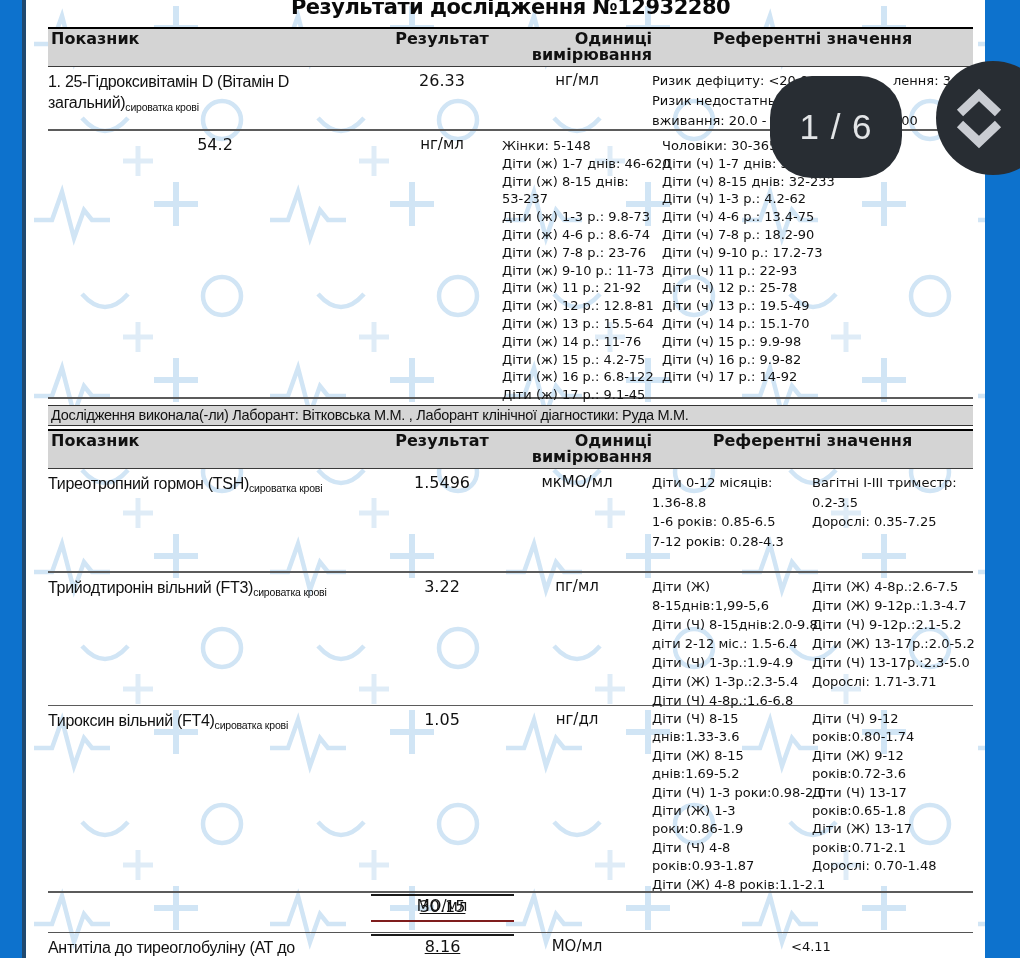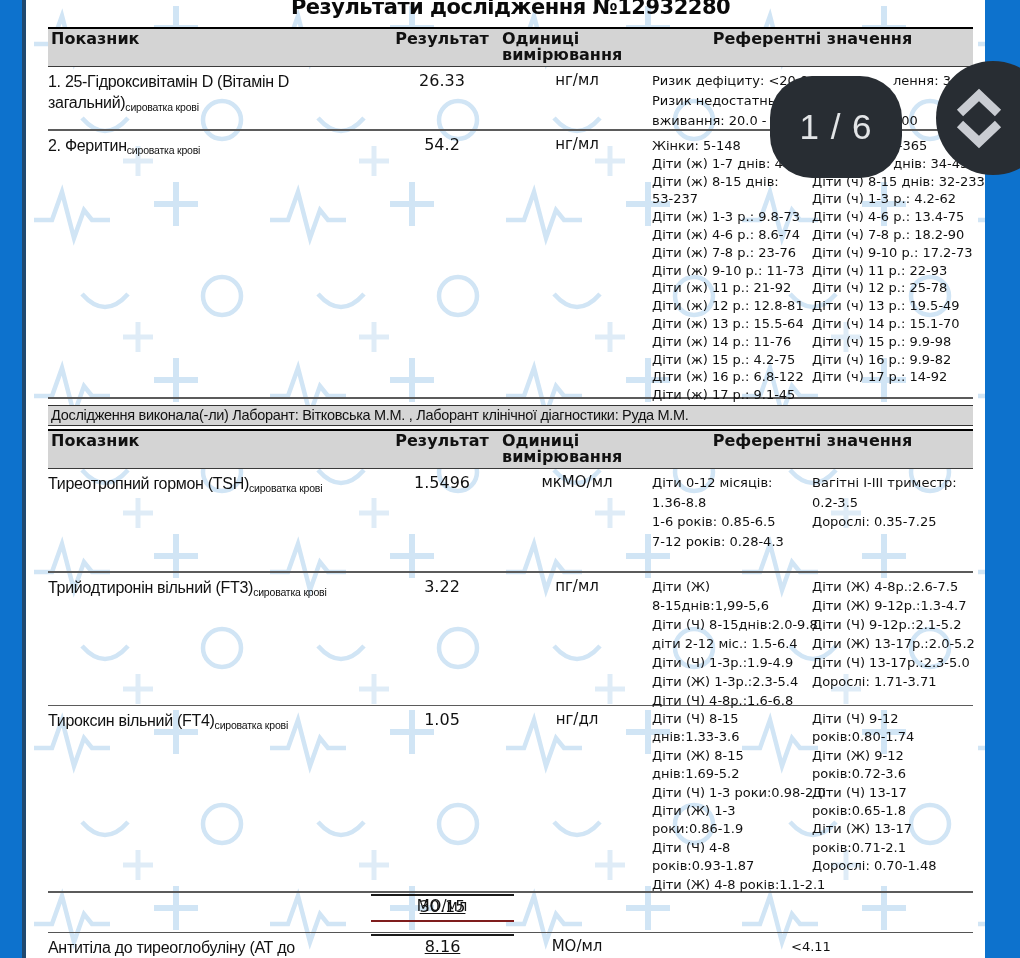--- a/index.html
+++ b/index.html
@@ -16,21 +16,21 @@
 
   .title { margin-top:-5px; text-align:center; font-family:"DejaVu Sans",sans-serif;
            font-weight:bold; font-size:21px; letter-spacing:-0.5px; color:#0a0a0a; }
 
   .thead { display:grid; grid-template-columns:334px 120px 150px 1fr; margin-top:8px;
            background:#d4d4d4; border-top:2px solid #000; border-bottom:1px solid #3a3a3a;
            padding:2px 0 3px; font-family:"DejaVu Sans",sans-serif; font-weight:bold;
            font-size:16px; line-height:16px; }
   .thead .h-ind { padding-left:3px; text-align:left; }
   .thead .h-c  { text-align:center; }
-  .thead .h-units { text-align:left; white-space:pre-line; }
+  .thead .h-units { text-align:right; white-space:pre-line; }
 
   .trow { display:grid; grid-template-columns:334px 120px 150px 1fr; position:relative;
           border-bottom:2px solid #5b5b5b; padding-top:4px; }
   .name { font-size:16px; line-height:21px; letter-spacing:-0.3px; white-space:pre-line; }
   .sub  { font-size:10.5px; letter-spacing:-0.2px; position:relative; bottom:-3px; }
   .res  { text-align:center; font-family:"DejaVu Sans",sans-serif; font-size:16px; }
   .unit { text-align:center; font-family:"DejaVu Sans",sans-serif; font-size:15px; }
   .refs { display:grid; grid-template-columns:160px 1fr; font-family:"DejaVu Sans",sans-serif;
           font-size:13px; line-height:19.5px; white-space:pre; }
   .refs-single { font-family:"DejaVu Sans",sans-serif; font-size:13px; padding-left:139px; padding-top:2px; }
@@ -110,21 +110,20 @@
           <div class="rc1">Ризик дефіциту: &lt;20.0
 Ризик недостатнього
 вживання: 20.0 - &lt;30.0</div>
           <div class="rc2">лення: 3
 
 100</div>
         </div>
       </div>
 
       <div class="trow" id="row-ferritin">
-        <div><span class="name">2. Феритин</span><span class="sub">сироватка крові</span></div>
         <div class="res">54.2</div>
         <div class="unit">нг/мл</div>
         <div class="refs">
           <div class="rc1">Жінки: 5-148
 Діти (ж) 1-7 днів: 46-620
 Діти (ж) 8-15 днів:
 53-237
 Діти (ж) 1-3 р.: 9.8-73
 Діти (ж) 4-6 р.: 8.6-74
 Діти (ж) 7-8 р.: 23-76

